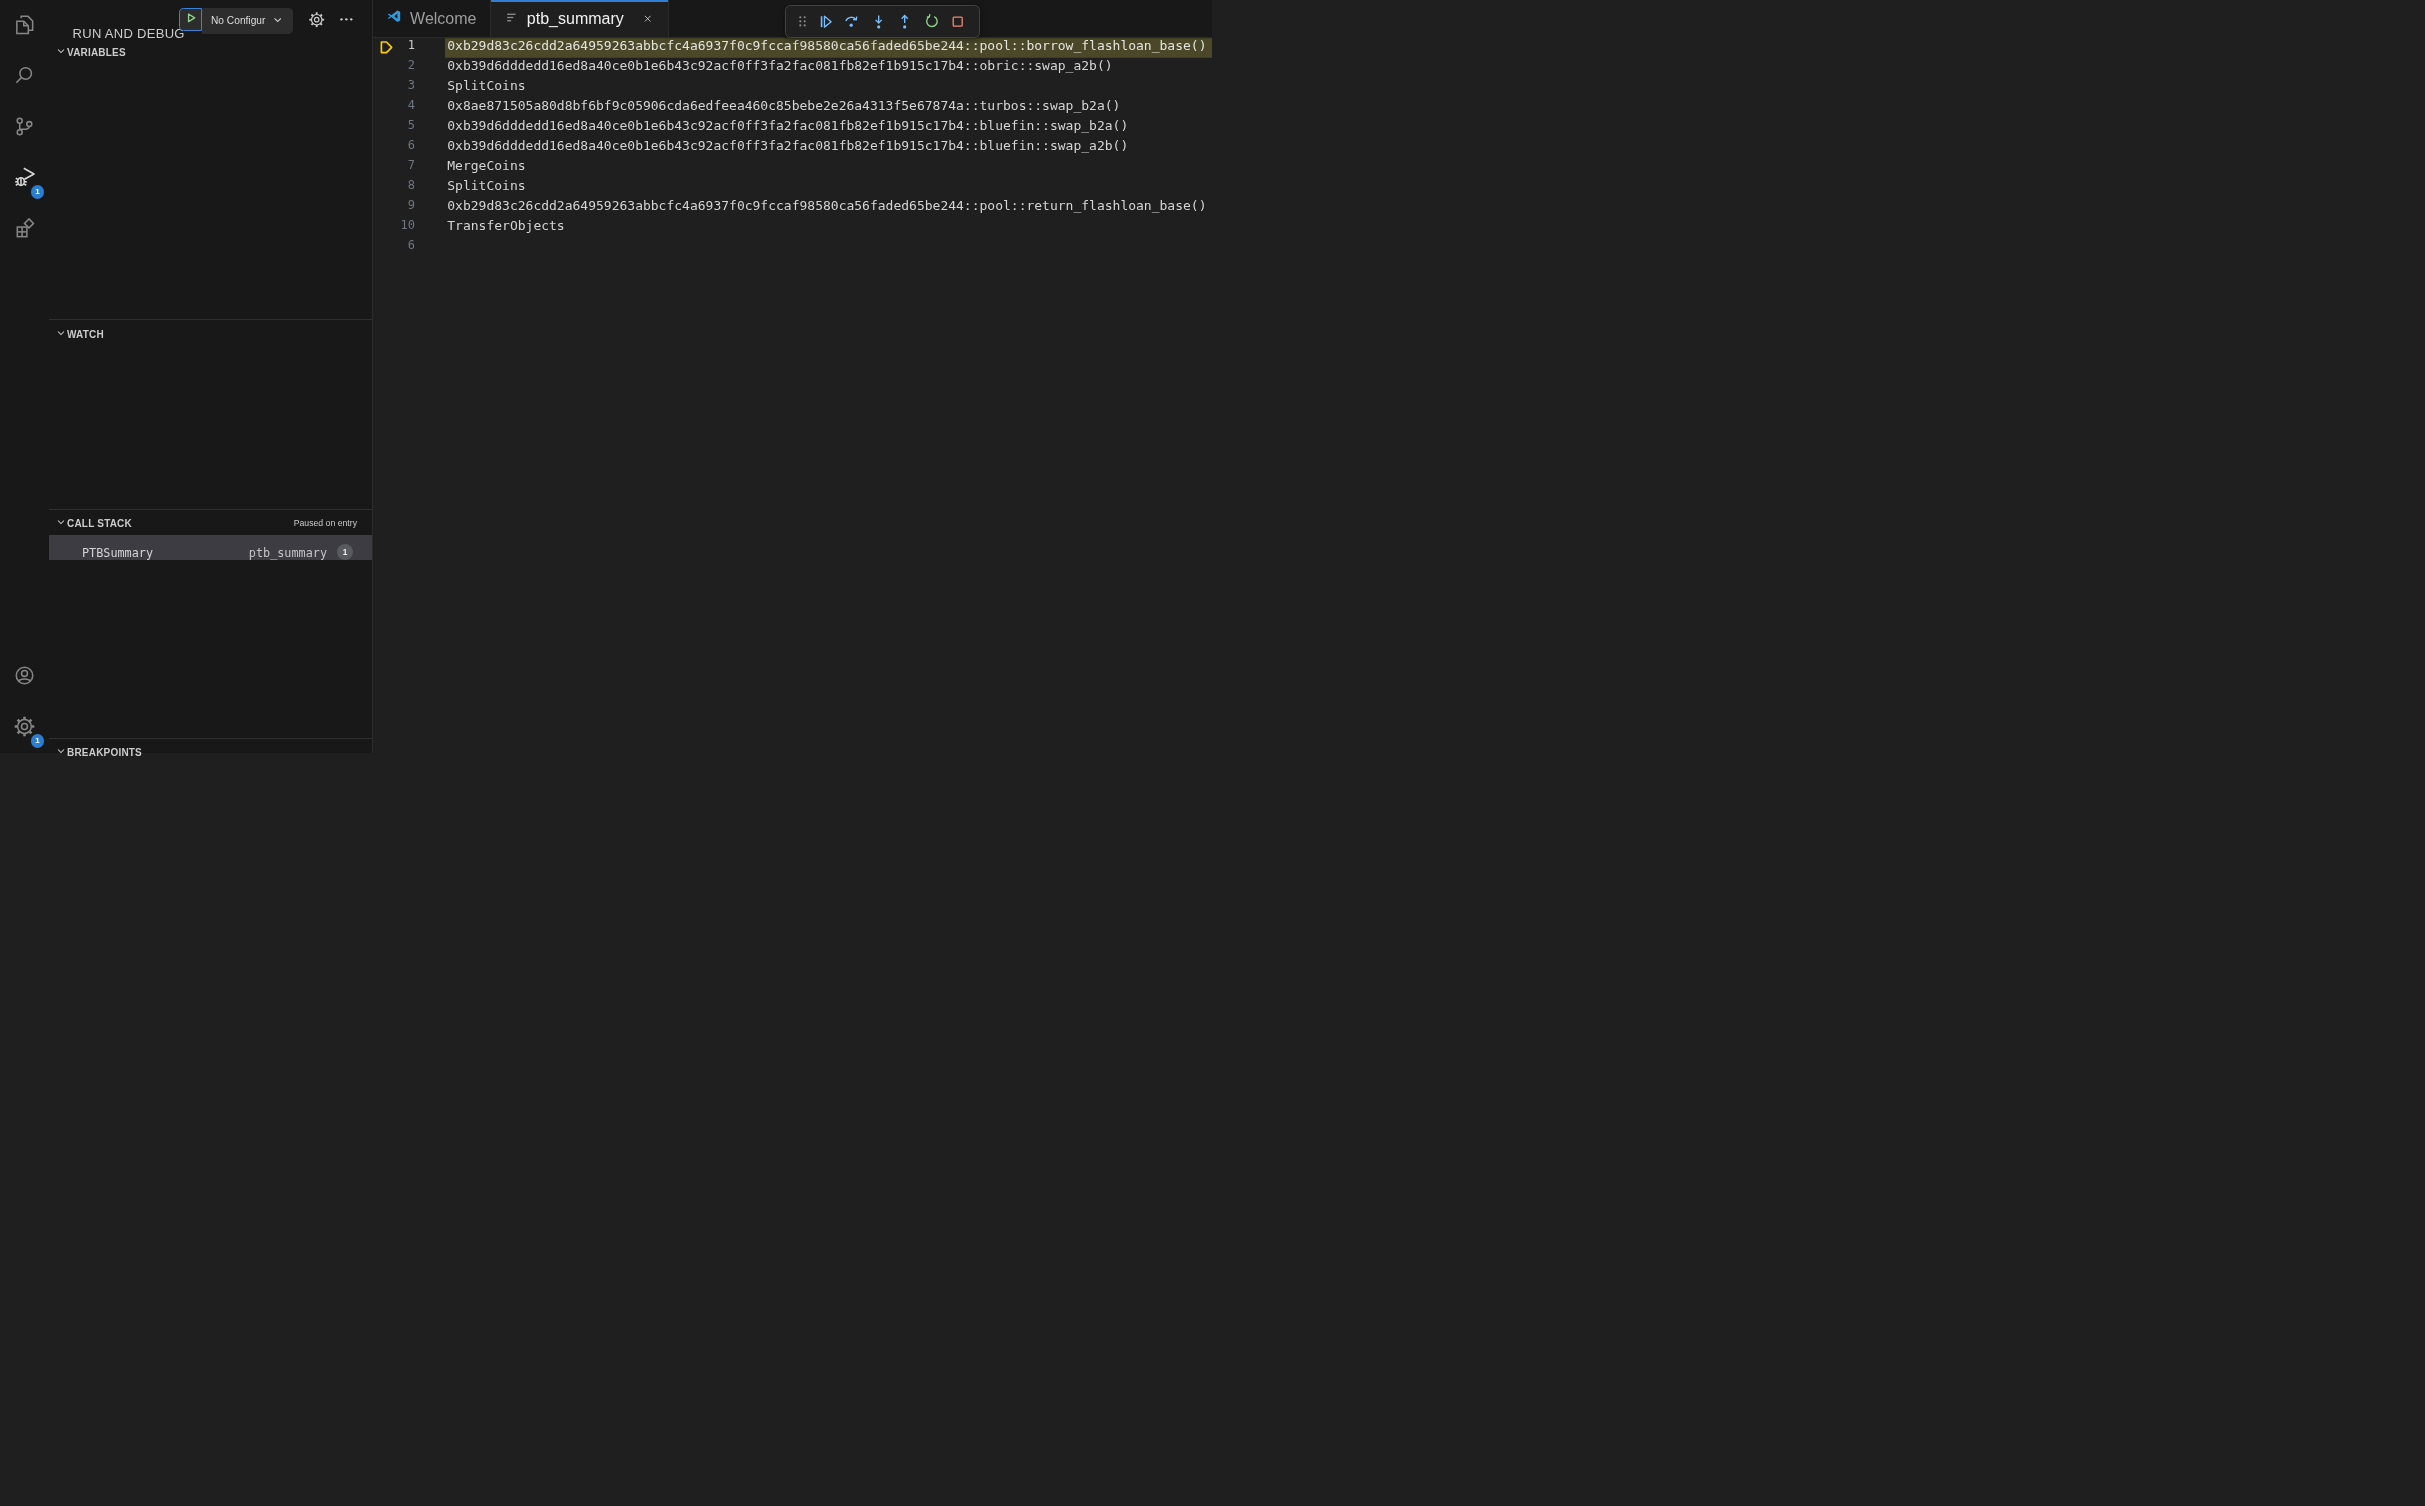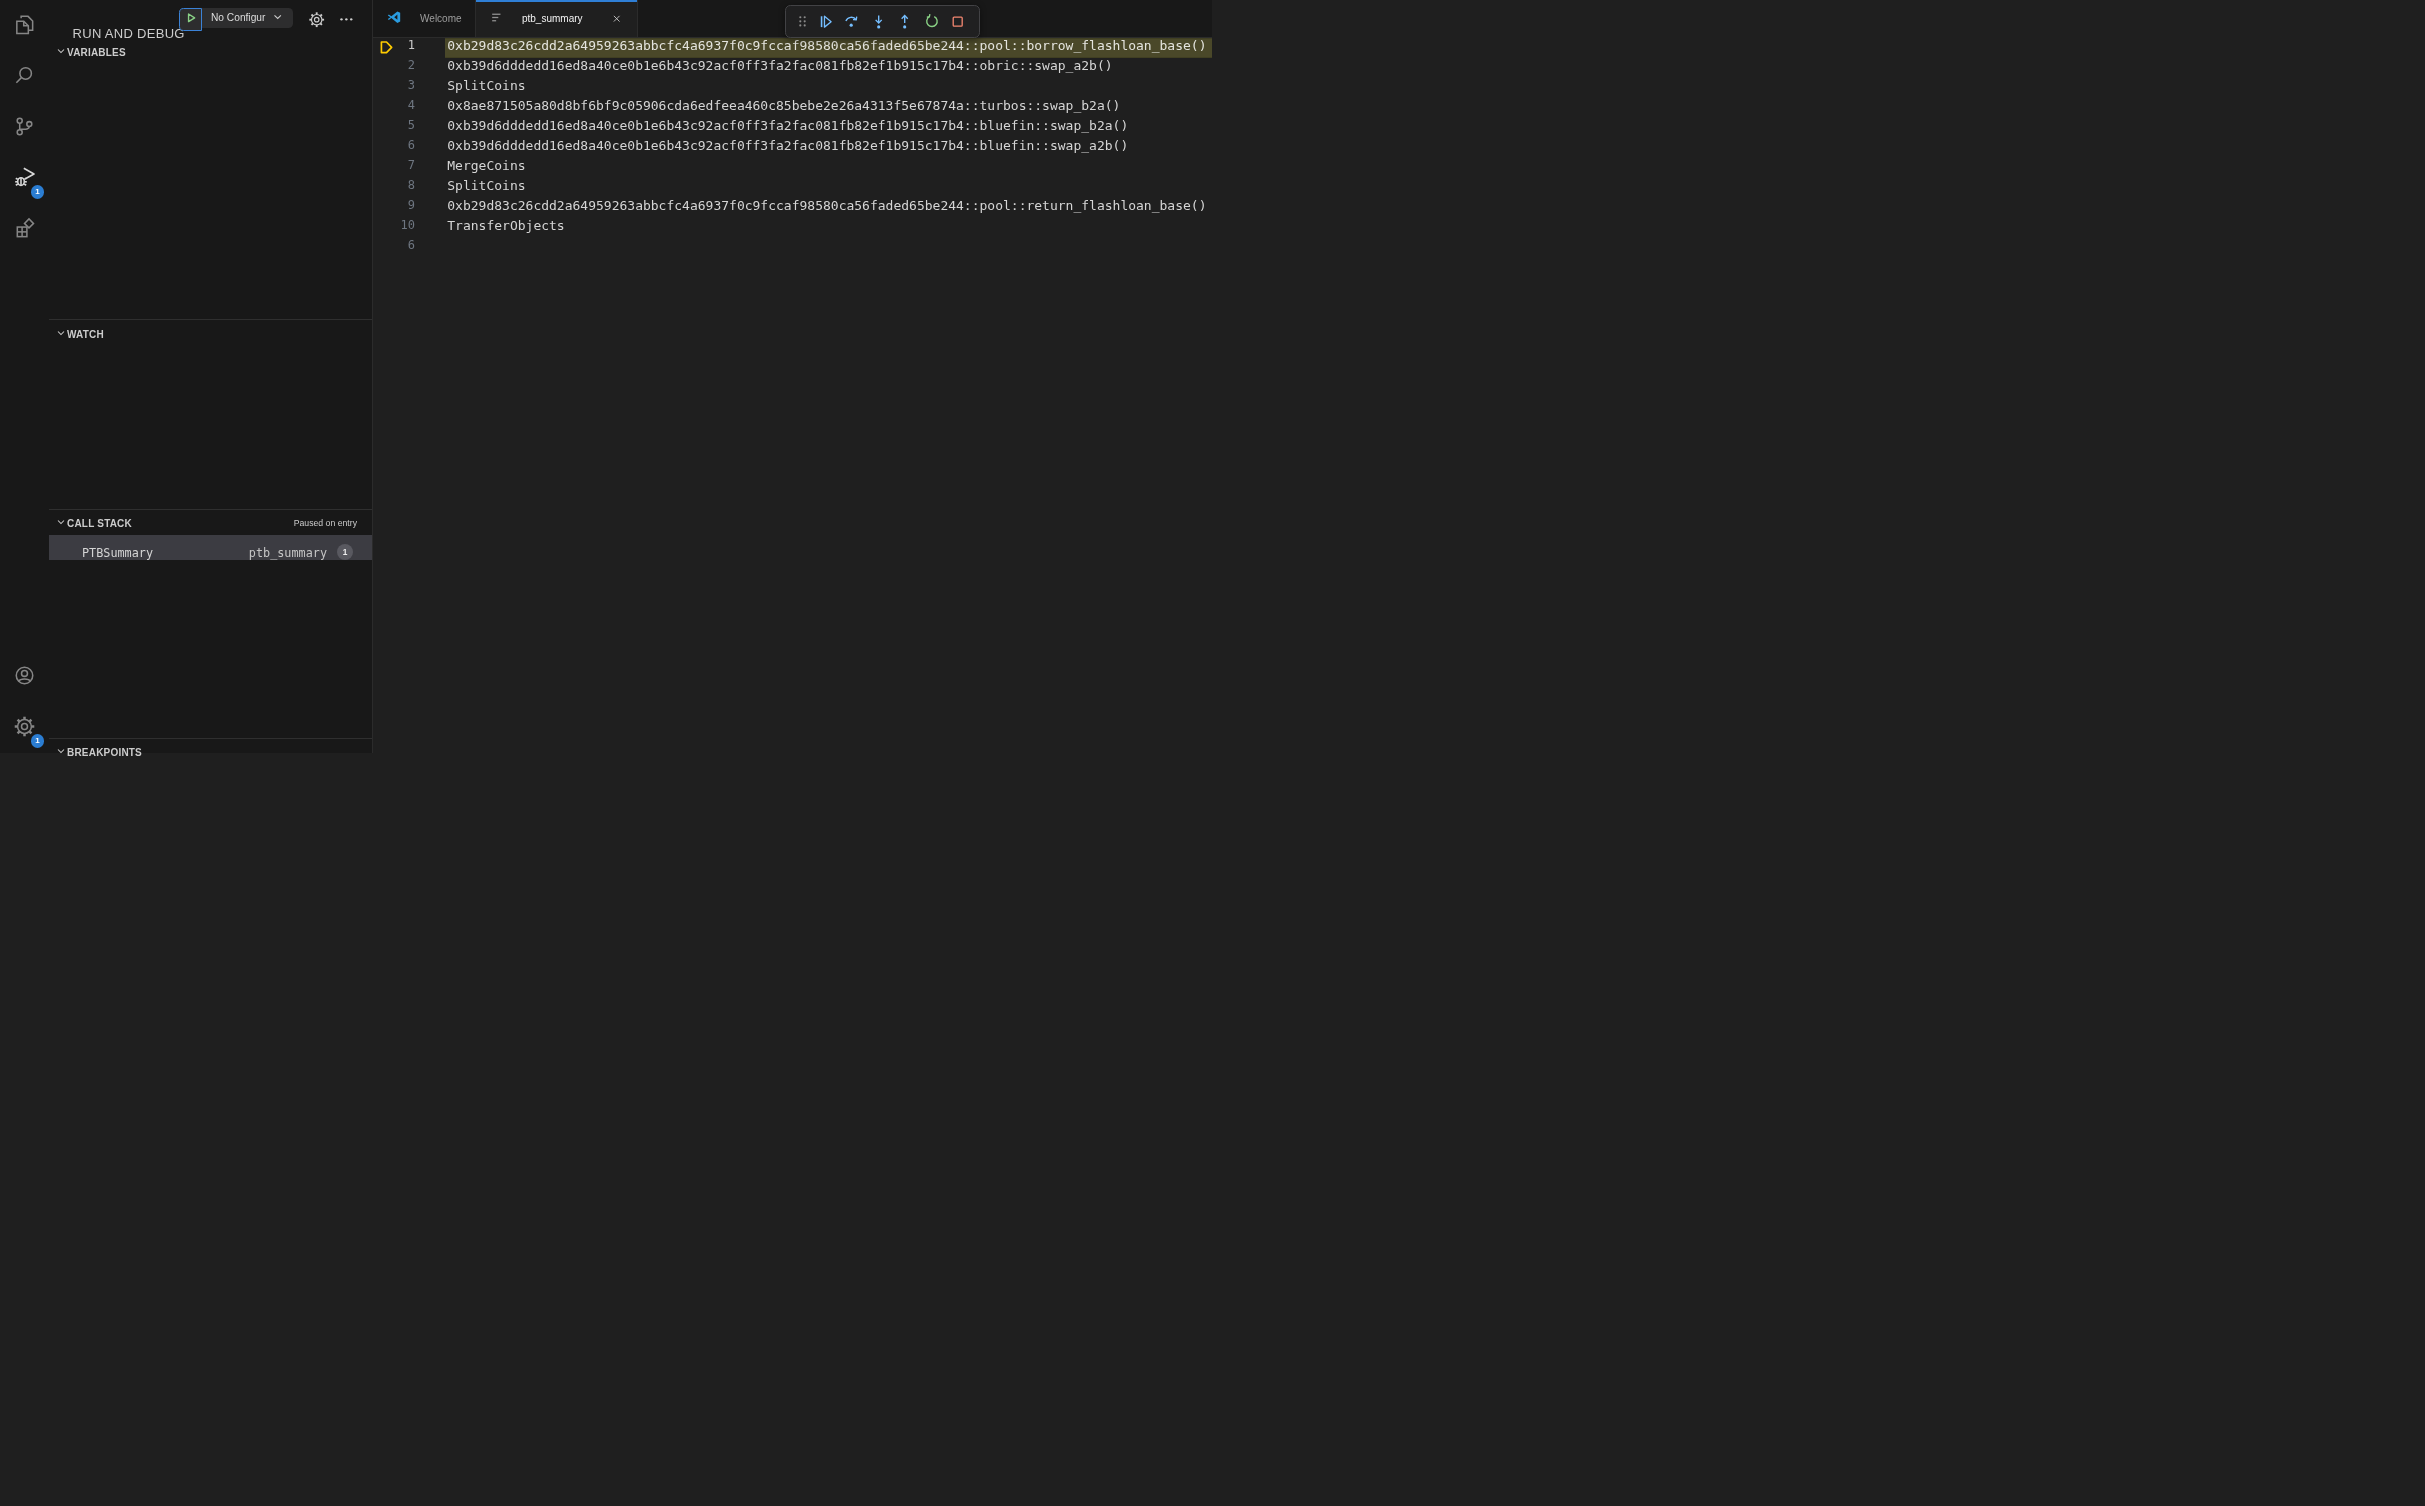--- a/index.html
+++ b/index.html
@@ -23,21 +23,21 @@
   .sidebar { position:absolute; left:49px; top:0; width:323px; height:753px;
              background:#181818; }
   .sb-header { position:absolute; top:0; left:0; right:0; height:38px;
                display:flex; align-items:center; }
   .sb-title { margin-left:23.5px; font-size:13px; letter-spacing:0.3px; color:#cccccc;
               white-space:nowrap;margin-top:28px; }
   .launch { position:absolute; left:130px; top:7.6px; height:23px; display:flex; }
   .play-btn { width:23px; height:23px; background:#2d2d2e; border:1.1px solid #3b82d6;
               border-radius:4.6px 0 0 4.6px; display:flex; align-items:center;
               justify-content:center; cursor:pointer; }
-  .config-dd { height:20px; background:#2d2d2e; border-radius:0 4.6px 4.6px 0;
+  .config-dd { height:26px; background:#2d2d2e; border-radius:0 4.6px 4.6px 0;
                display:flex; align-items:center; gap:6.8px; padding:0 9px;
                color:#dddddd; font-size:10.2px; cursor:pointer; white-space:nowrap; }
   .sb-gear { position:absolute; left:259px; top:10.6px; cursor:pointer; }
   .sb-more { position:absolute; left:289px; top:10.6px; cursor:pointer; }
 
   .sect-header { position:absolute; left:0; right:0; height:20px; display:flex;
                  align-items:center; gap:0; padding-left:6px; cursor:pointer; }
   .sect-label { font-weight:700; font-size:10px; color:#cccccc; letter-spacing:0.2px; }
   .sect-status { margin-left:auto; padding-right:15px; font-weight:400; font-size:8.7px;
                  color:#cccccc; }
@@ -51,21 +51,21 @@
                 font:11.8px "DejaVu Sans Mono", monospace; color:#c5c5c5; }
   .frame-badge { width:16px; height:16px; border-radius:50%; background:#595960;
                  color:#eeeeee; font:700 8.3px/16px "Liberation Sans",sans-serif;
                  text-align:center; }
 
   
   .editor { position:absolute; left:372px; top:0; width:840px; height:753px;
             background:#1f1f1f; border-left:0.8px solid #2b2b2b; }
   .tabbar { position:relative; height:38px; background:#181818;
             border-bottom:0.8px solid #2b2b2b; display:flex; }
-  .tab { display:flex; align-items:center; gap:19px; padding:0 13.7px; font-size:10px;
+  .tab { display:flex; align-items:center; gap:9px; padding:0 13.7px; font-size:16px;
          cursor:pointer; position:relative; border-right:0.8px solid #2b2b2b;
          white-space:nowrap; }
   .tab.inactive { background:#181818; color:#9d9d9d; }
   .tab.active { background:#1f1f1f; color:#f2f2f2; }
   .tab-accent { position:absolute; left:0; top:0; right:0; height:2.3px; background:#2f7fd6; }
   .tab-close { margin-left:7.6px; display:flex; align-items:center; cursor:pointer;
                border-radius:3px; padding:1.5px; }
 
   .dbg-toolbar { position:absolute; left:412px; top:5.3px; width:195px; height:33px;
                  background:#202021; border:0.8px solid #424245; border-radius:5.3px;

